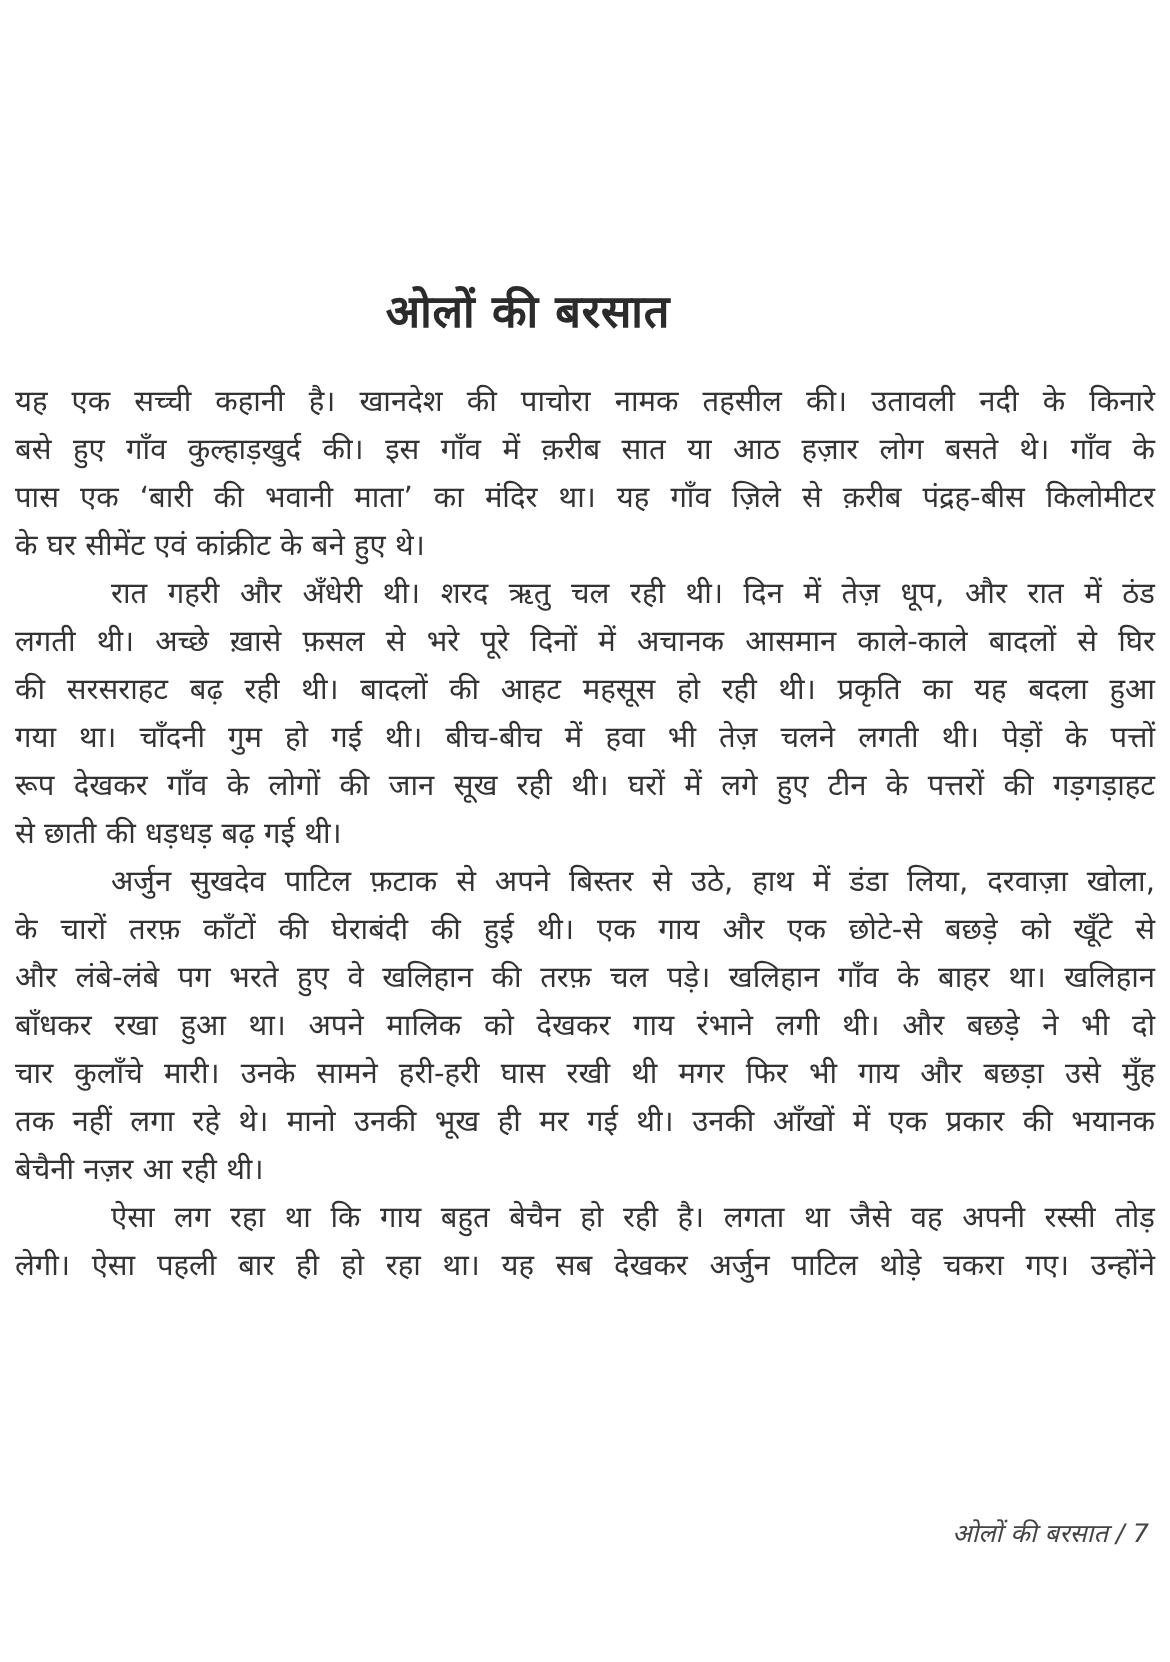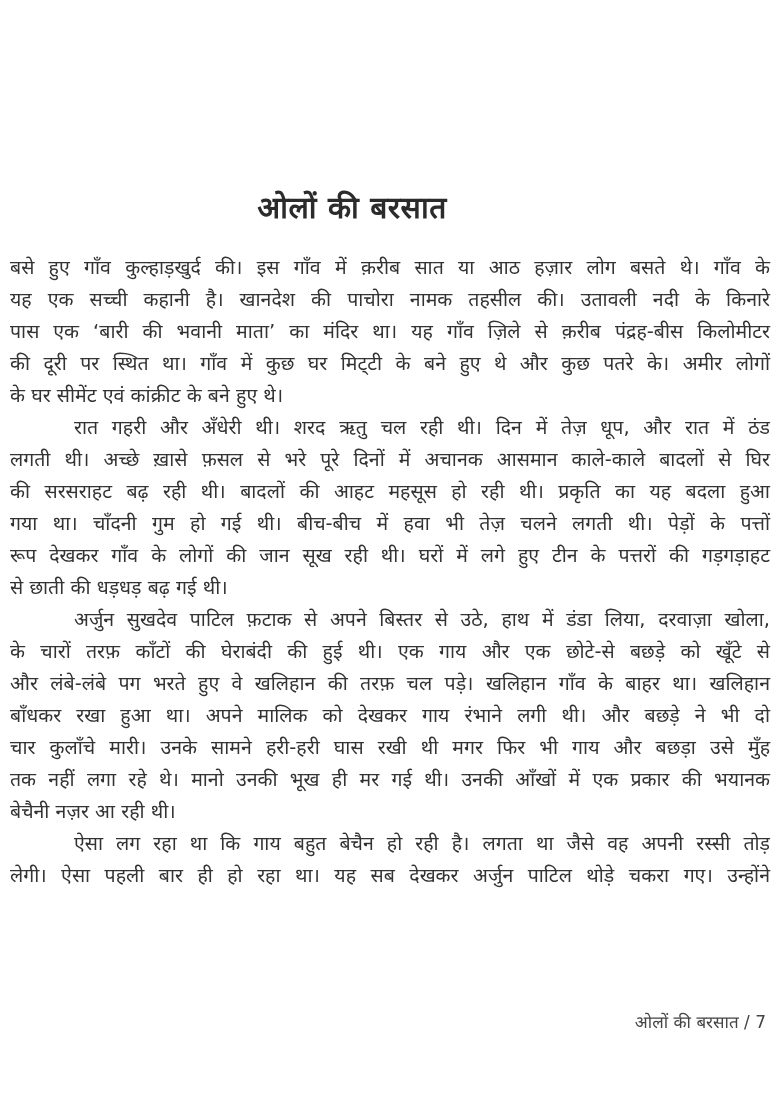--- a/index.html
+++ b/index.html
@@ -12,34 +12,33 @@
     font-size: 30px; font-weight: bold; color: #2b2b2b; letter-spacing: 0.5px;
   }
   .body-text { position: absolute; top: 252px; left: 10px; width: 760px; }
   .line {
     height: 32px; line-height: 32px; font-size: 19.5px; white-space: nowrap;
     text-align: justify; text-align-last: justify; color: #333;
   }
   .line.last { text-align-last: left; }
   .line.indent { padding-left: 64px; }
   .footer {
-    position: absolute; top: 1010px; right: 14px; font-size: 17px; color: #444;
+    position: absolute; top: 1010px; right: 14px; font-size: 17px; color: #444; font-style: italic;
   }
 </style>
 </head>
 <body>
 
 <h1 class="title">ओलों की बरसात</h1>
 
 <div class="body-text">
   <div>
+    <div class="line">यह एक सच्ची कहानी है। खानदेश की पाचोरा नामक तहसील की। उतावली नदी के किनारे</div>
     <div class="line">बसे हुए गाँव कुल्हाड़खुर्द की। इस गाँव में क़रीब सात या आठ हज़ार लोग बसते थे। गाँव के</div>
-    <div class="line">यह एक सच्ची कहानी है। खानदेश की पाचोरा नामक तहसील की। उतावली नदी के किनारे</div>
     <div class="line">पास एक ‘बारी की भवानी माता’ का मंदिर था। यह गाँव ज़िले से क़रीब पंद्रह-बीस किलोमीटर</div>
-    <div class="line">की दूरी पर स्थित था। गाँव में कुछ घर मिट्‌टी के बने हुए थे और कुछ पतरे के। अमीर लोगों</div>
     <div class="line last">के घर सीमेंट एवं कांक्रीट के बने हुए थे।</div>
   </div>
   <div>
     <div class="line indent">रात गहरी और अँधेरी थी। शरद ऋतु चल रही थी। दिन में तेज़ धूप, और रात में ठंड</div>
     <div class="line">लगती थी। अच्छे ख़ासे फ़सल से भरे पूरे दिनों में अचानक आसमान काले-काले बादलों से घिर</div>
     <div class="line">की सरसराहट बढ़ रही थी। बादलों की आहट महसूस हो रही थी। प्रकृति का यह बदला हुआ</div>
     <div class="line">गया था। चाँदनी गुम हो गई थी। बीच-बीच में हवा भी तेज़ चलने लगती थी। पेड़ों के पत्तों</div>
     <div class="line">रूप देखकर गाँव के लोगों की जान सूख रही थी। घरों में लगे हुए टीन के पत्तरों की गड़गड़ाहट</div>
     <div class="line last">से छाती की धड़धड़ बढ़ गई थी।</div>
   </div>

